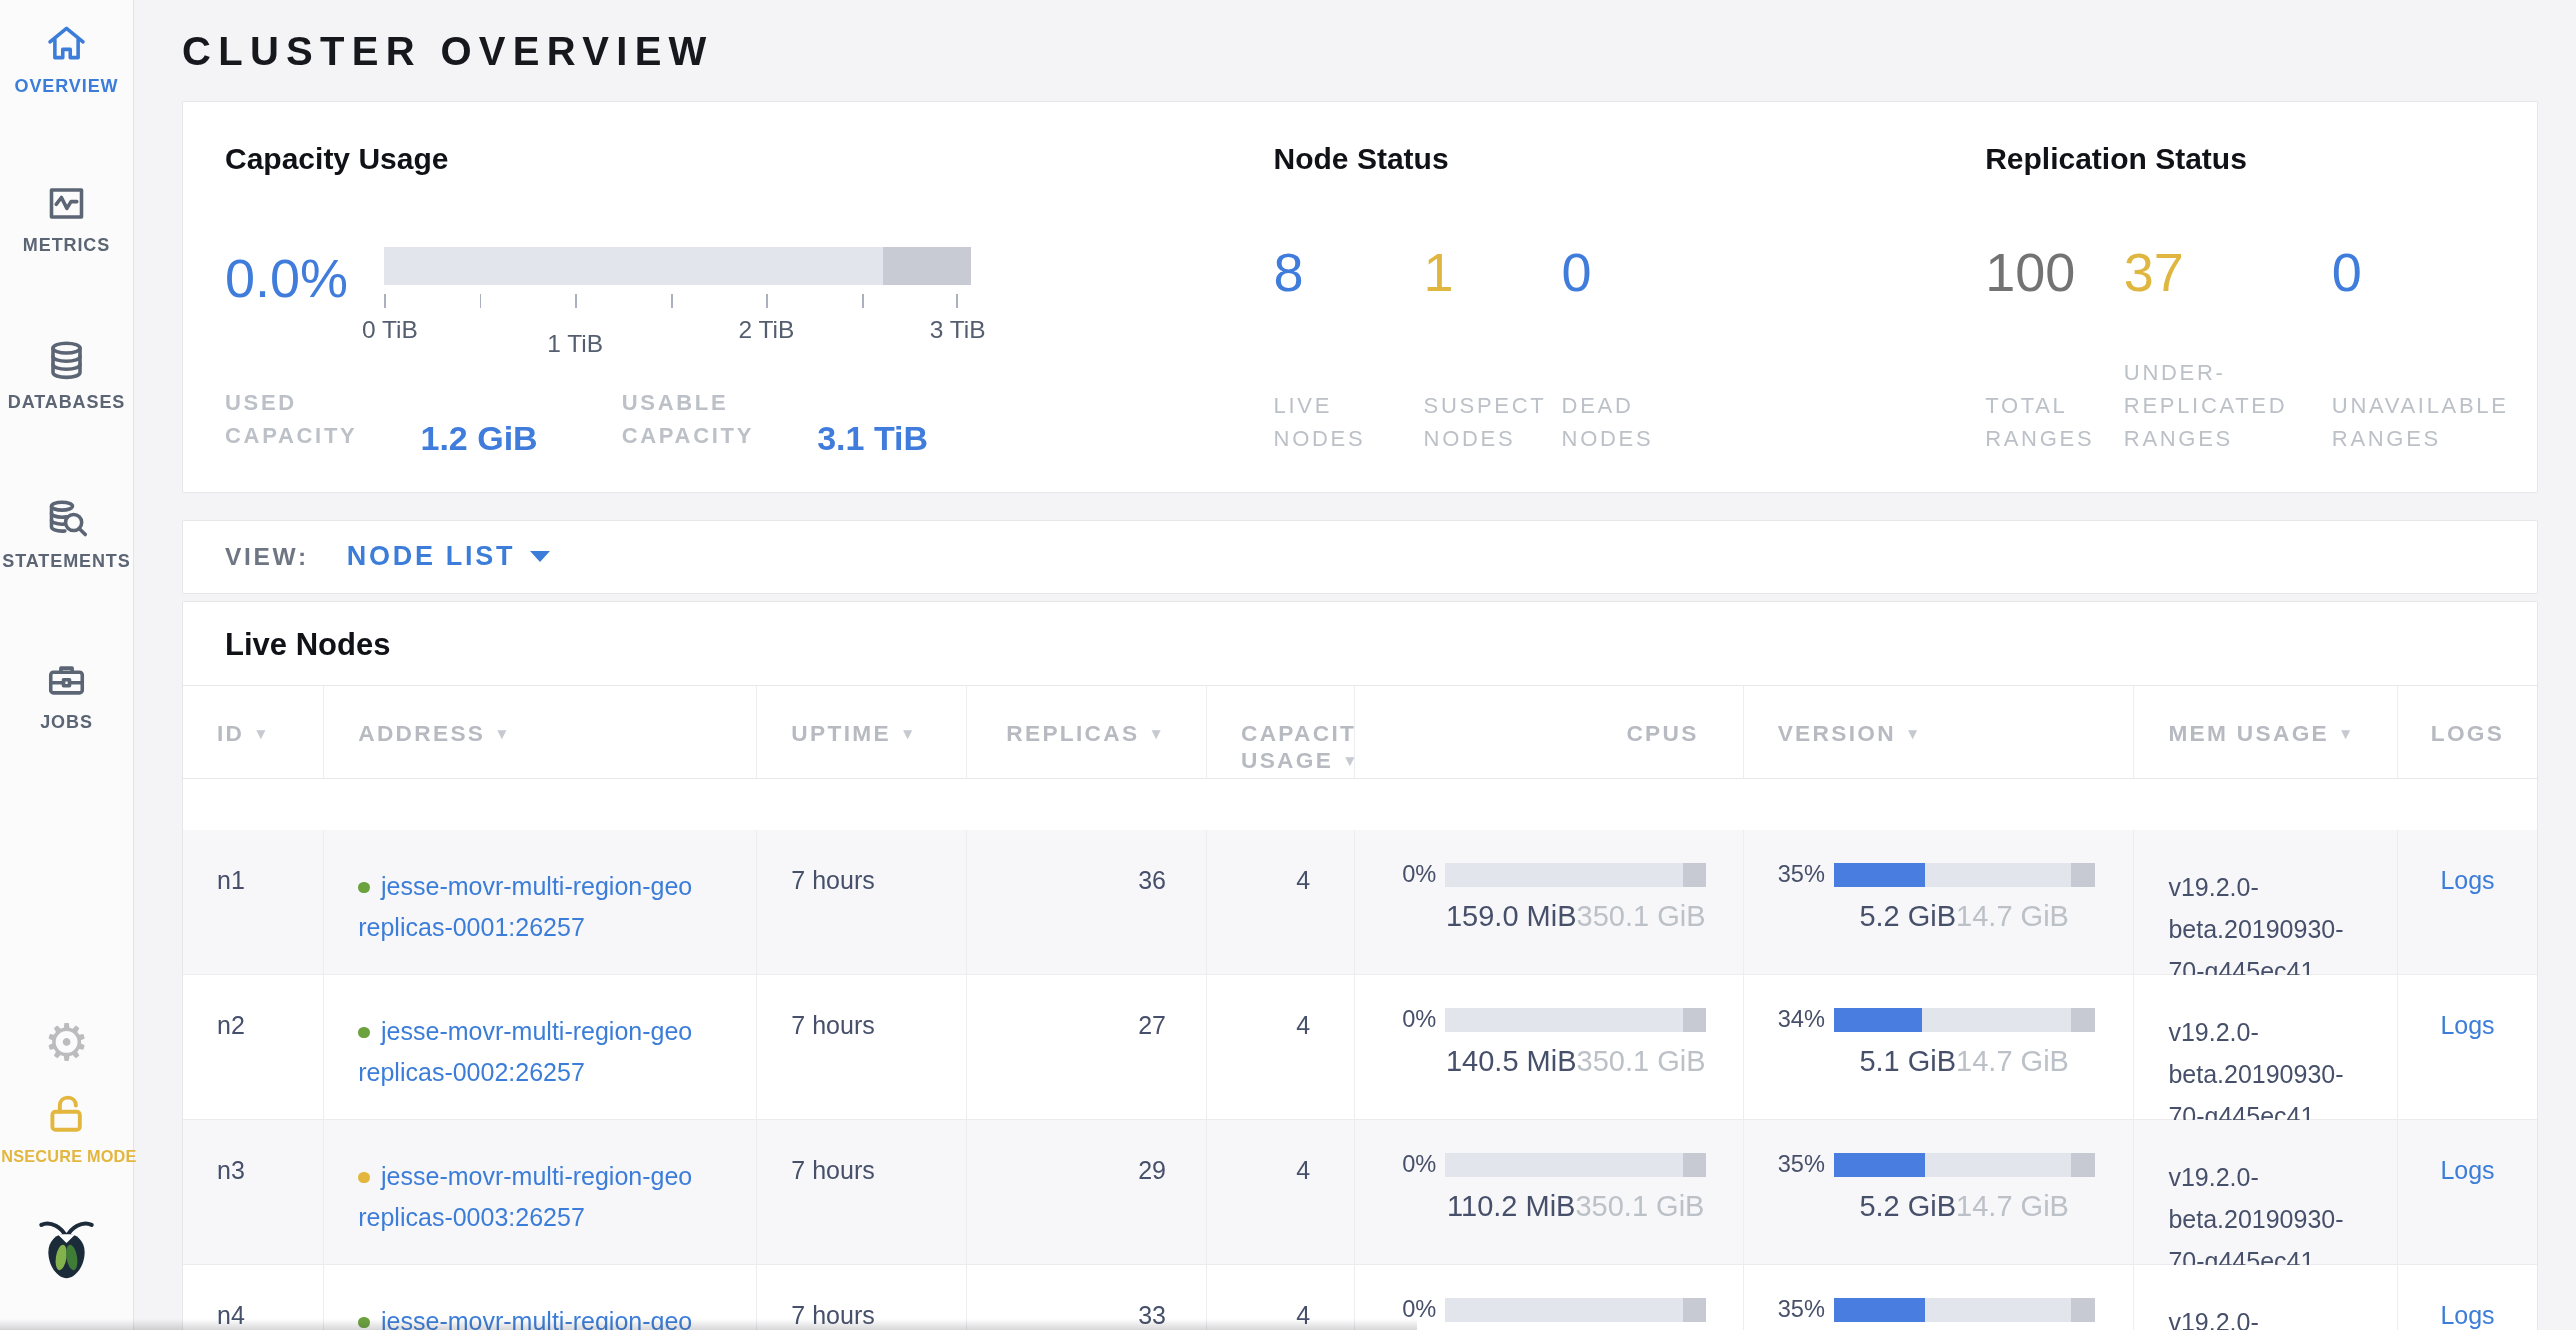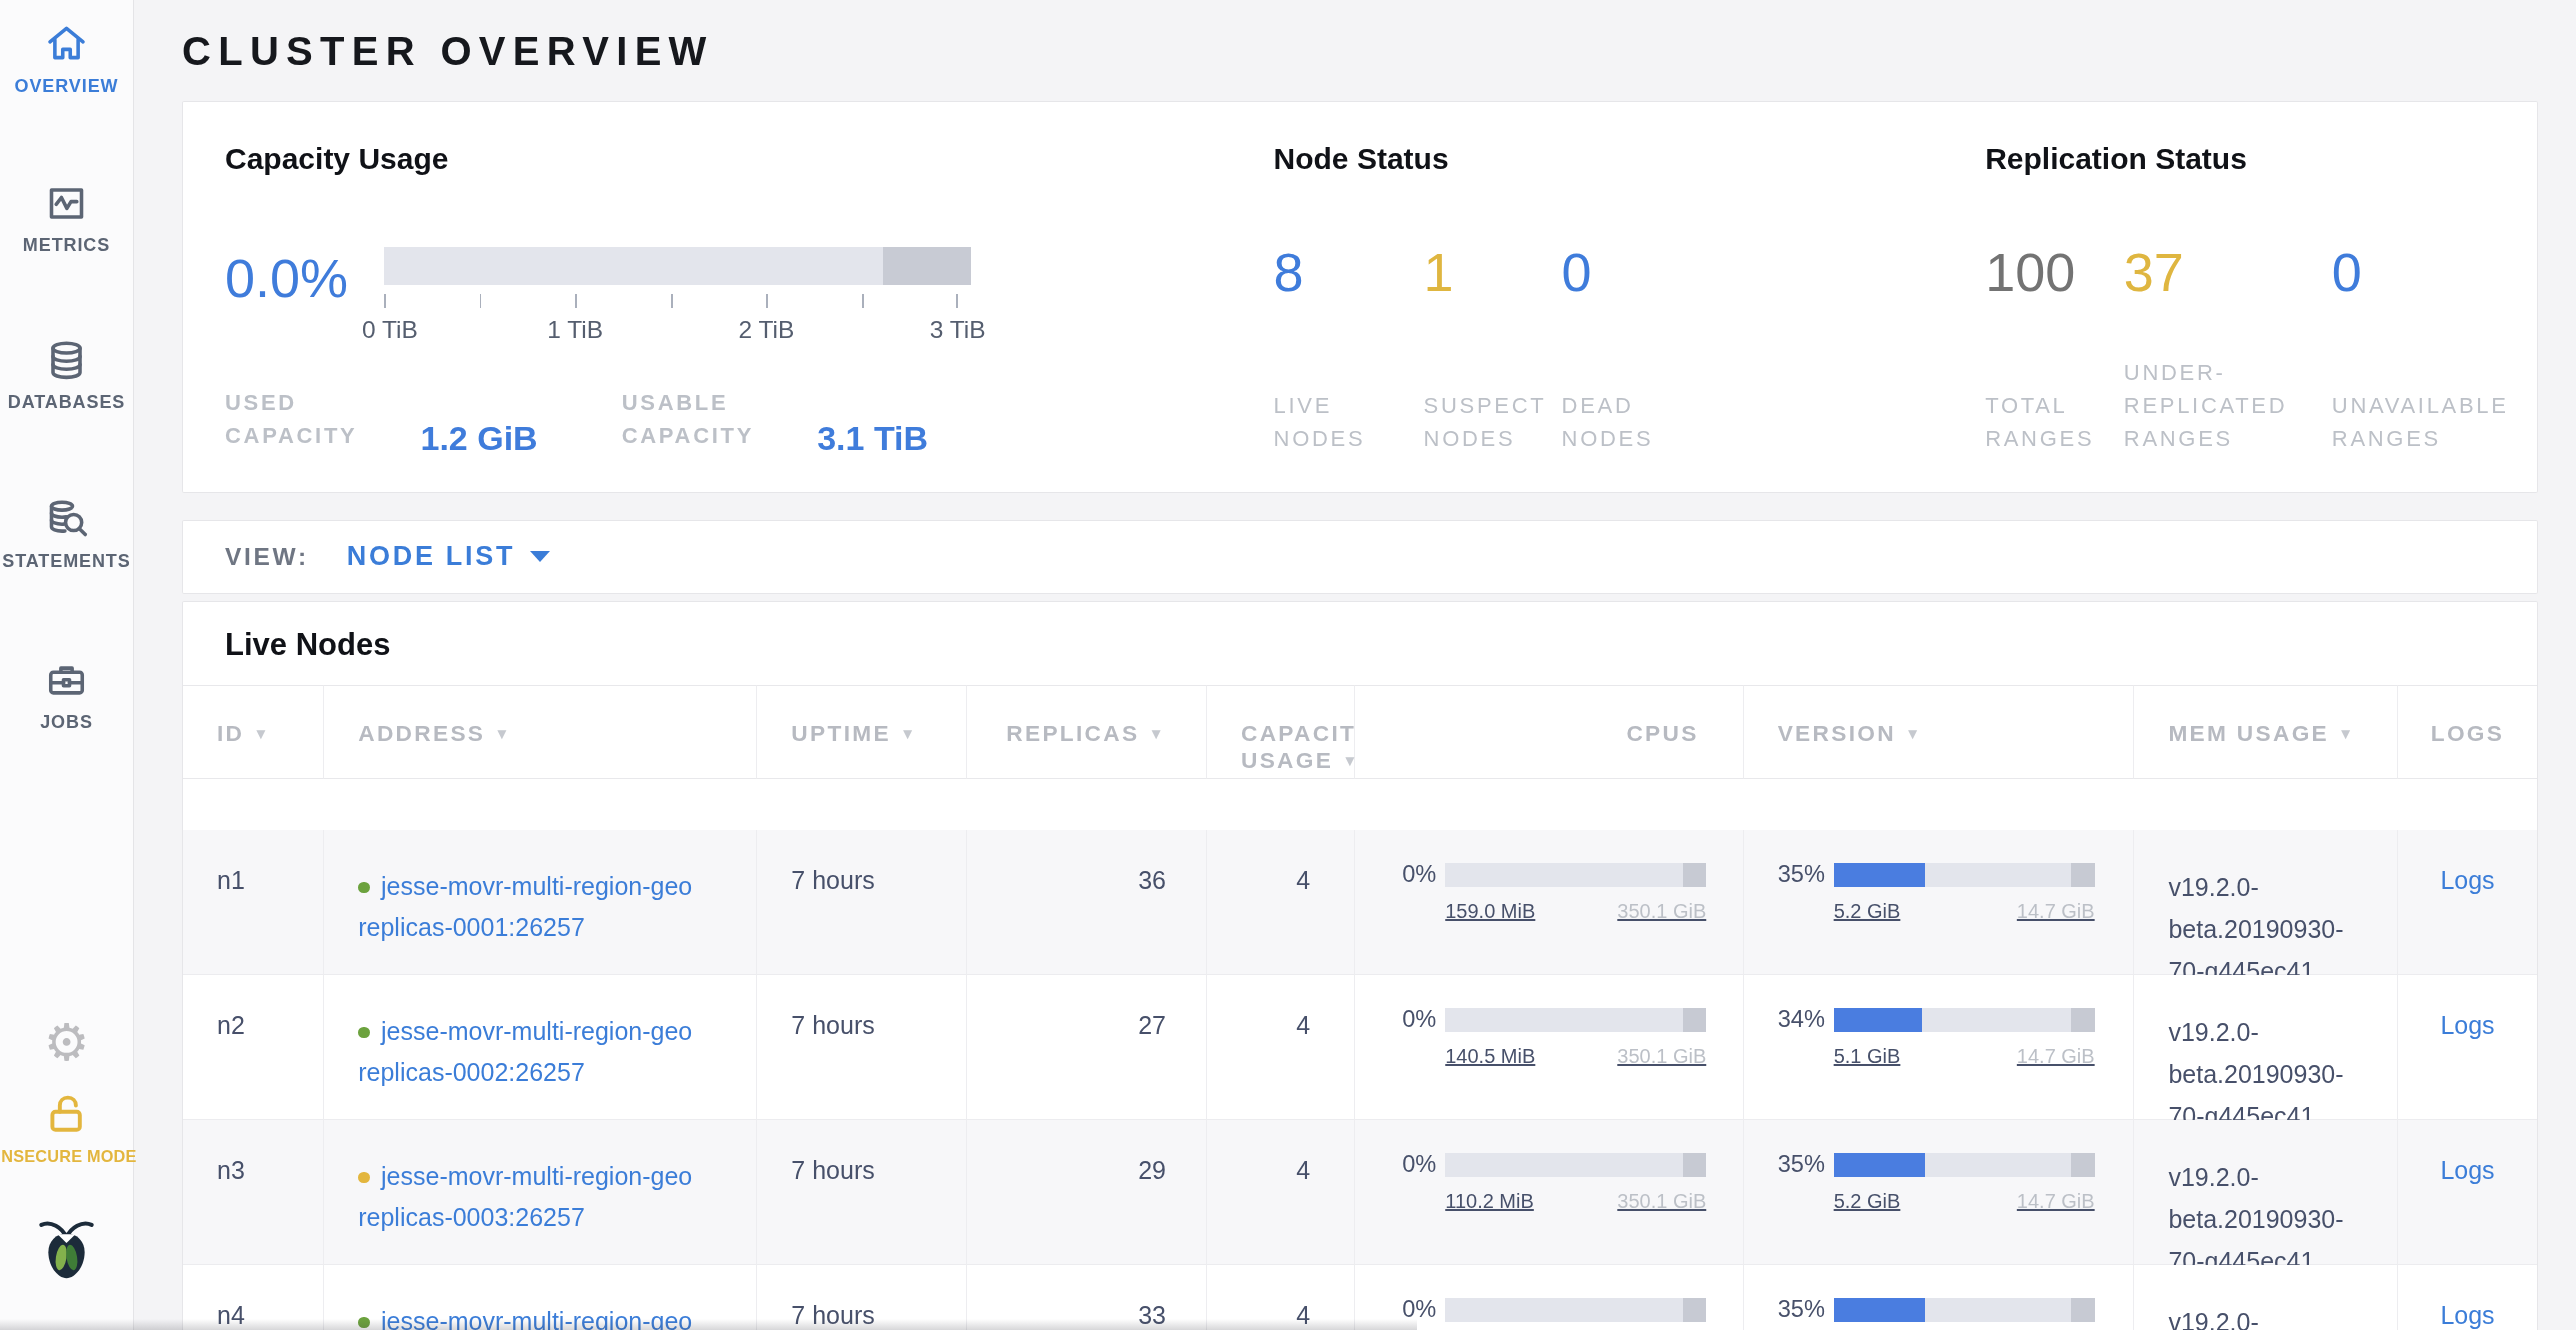--- a/index.html
+++ b/index.html
@@ -46,21 +46,21 @@
   .gticks i:nth-child(1){left:0;}
   .gticks i:nth-child(2){left:16.66%;}
   .gticks i:nth-child(3){left:33.33%;}
   .gticks i:nth-child(4){left:50%;}
   .gticks i:nth-child(5){left:66.66%;}
   .gticks i:nth-child(6){left:83.33%;}
   .gticks i:nth-child(7){left:calc(100% - 1.8px);}
   .glabels{position:relative;height:29px;margin-top:7.3px;width:97.7%;font-size:24.5px;font-weight:500;color:#555e6f;}
   .glabels span{position:absolute;transform:translateX(-50%);white-space:nowrap;}
   .glabels span:nth-child(1){left:1%;}
-  .glabels span:nth-child(2){left:33.33%;}
+  .glabels span:nth-child(2){left:33.33%;margin-top:14px;}
   .glabels span:nth-child(3){left:66.66%;}
   .glabels span:nth-child(4){left:100%;}
   .stats-row{position:absolute;left:42px;bottom:40px;display:flex;}
   .stat{display:flex;align-items:flex-end;}
   .sec-capacity .stat:first-child{margin-right:84px;}
   .slabel{font-size:22px;font-weight:700;letter-spacing:2.7px;color:#bcc0c7;line-height:1.5;max-width:181px;}
   .sval{font-size:34px;font-weight:600;color:#3f7cdb;margin-left:14.5px;line-height:1;position:relative;top:2.7px;white-space:nowrap;}
   .colwrap{display:flex;margin-top:69px;height:210px;}
   .statcol{display:flex;flex-direction:column;justify-content:space-between;}
   .bval{font-size:54px;font-weight:500;line-height:1;}
@@ -92,21 +92,21 @@
   .pr-cpu{padding-right:44px;}
   .c-addr{line-height:41px;padding-right:27px;}
   .addr-link{color:#3b7dd8;text-decoration:none;cursor:pointer;}
   .dot{display:inline-block;width:11.8px;height:11.8px;border-radius:50%;margin-right:11px;vertical-align:1.8px;}
   .c-usage{padding-top:33px;}
   .cellbar{display:grid;grid-template-columns:47px 261px;column-gap:9px;row-gap:12.7px;}
   .pct{font-size:23.6px;color:#47506a;text-align:right;line-height:23.6px;}
   .bar{height:23.6px;background:#e3e5ec;position:relative;}
   .fill{position:absolute;left:0;top:0;bottom:0;background:#4a7de0;}
   .endseg{position:absolute;right:0;top:0;bottom:0;width:9%;background:#c7cad3;}
-  .vals{grid-column:2;display:flex;justify-content:space-between;font-size:20px;text-decoration:underline;}
+  .vals{grid-column:2;display:flex;justify-content:center;font-size:29px;}
   .vused{color:#47506a;} .vtotal{color:#bcc0c7;}
   .c-ver{padding-left:34px;padding-right:25px;line-height:42px;overflow-wrap:break-word;}
   .c-logs{text-align:center;}
   .logs-link{color:#3b7dd8;text-decoration:none;cursor:pointer;}
   
   .icon{display:block;}
   .bottom-shade{position:absolute;left:0;bottom:0;width:55%;height:11.8px;z-index:5;
     background:linear-gradient(to top,rgba(55,55,65,.22),rgba(55,55,65,0));}
 </style>
 </head>

